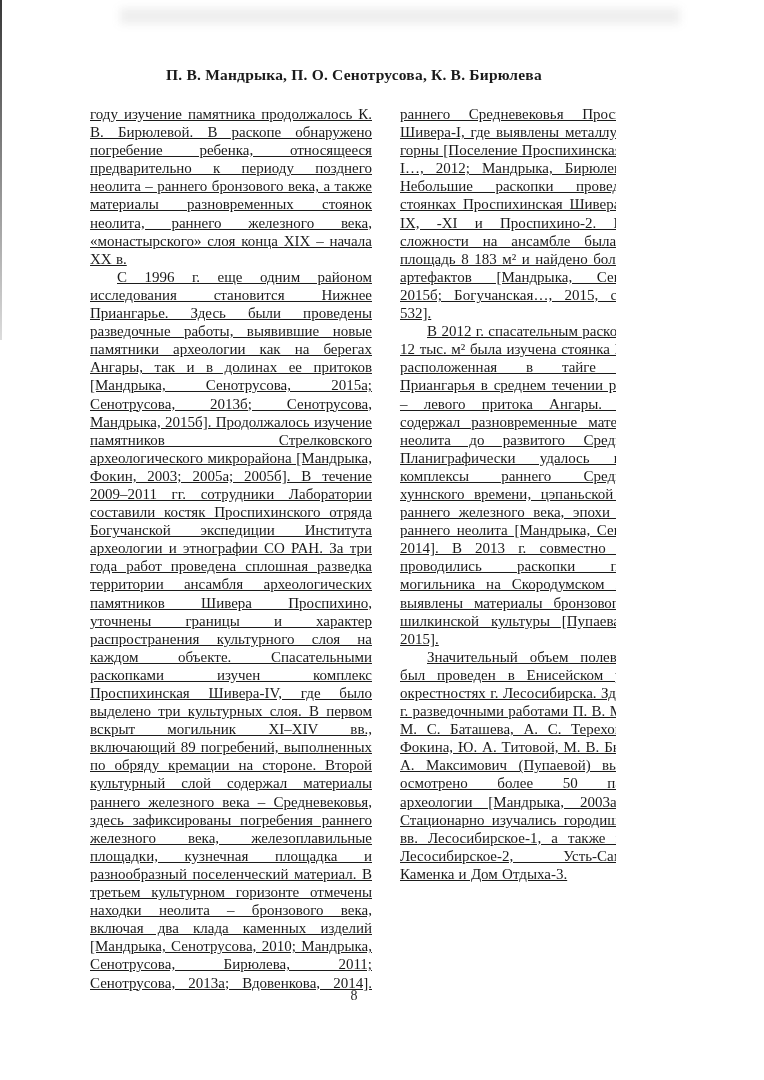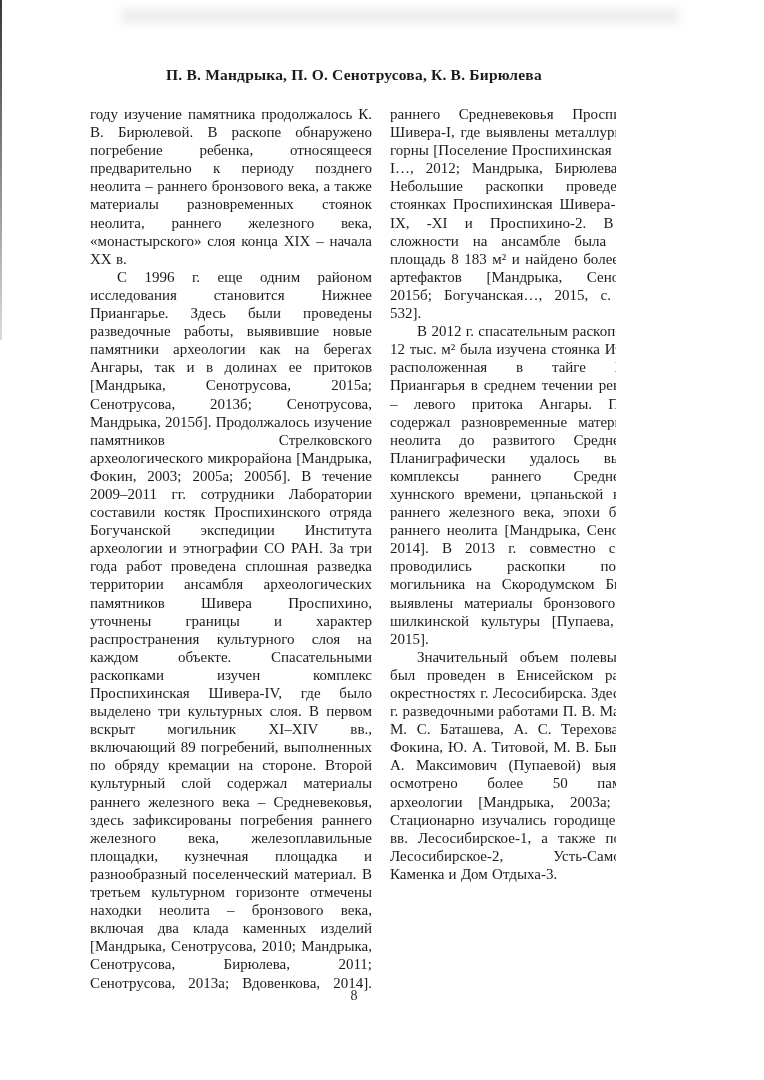--- a/index.html
+++ b/index.html
@@ -36,23 +36,24 @@
   .header {
     padding-top: 66px;
     text-align: center;
     font-weight: bold;
     font-size: 15.5px;
     letter-spacing: 0.2px;
   }
   .textarea {
     display: flex;
     margin: 21px 92px 0 90px;
-    gap: 18px;
+    gap: 28px;
     height: 886px;
     overflow: hidden;
+    text-decoration: underline;
   }
   .col {
     width: 282px;
     flex: 0 0 282px;
     text-align: justify;
     font-size: 15px;
     line-height: 18.1px;
     hyphens: auto;
     -webkit-hyphens: auto;
     word-spacing: 0.5px;

